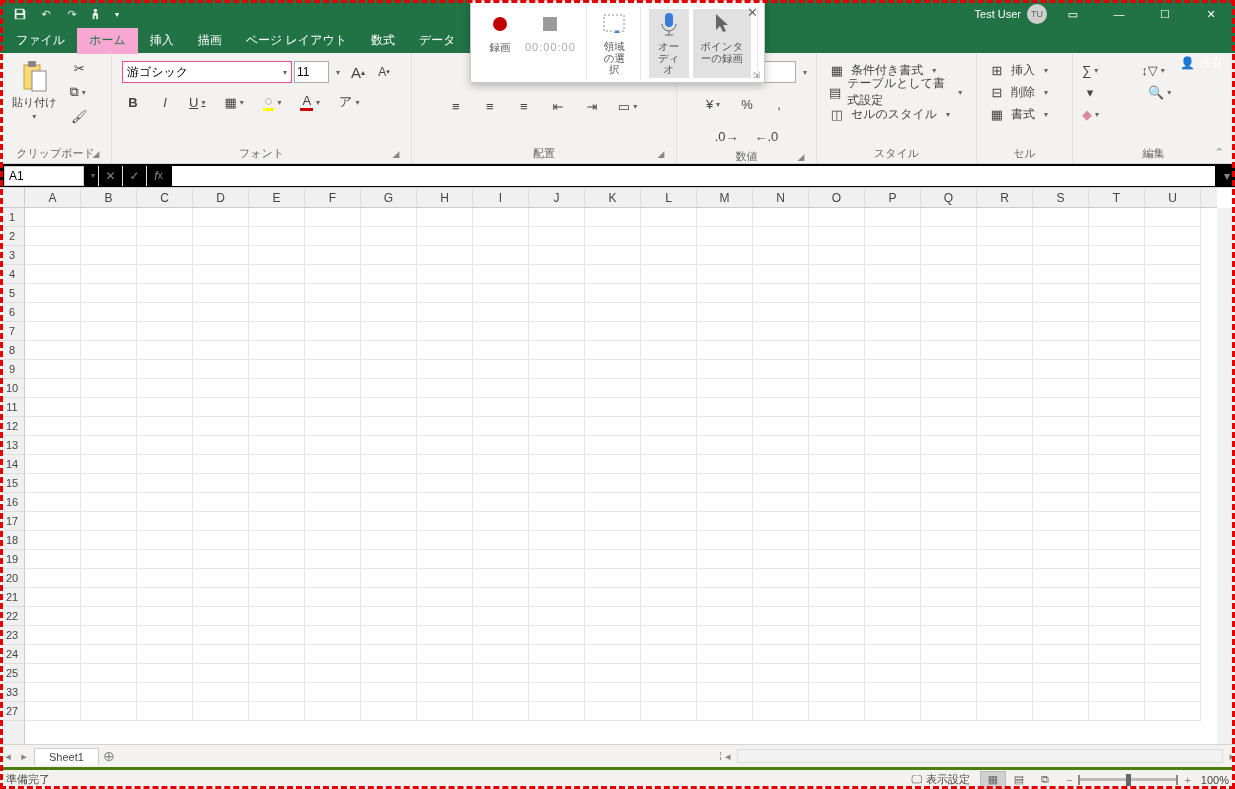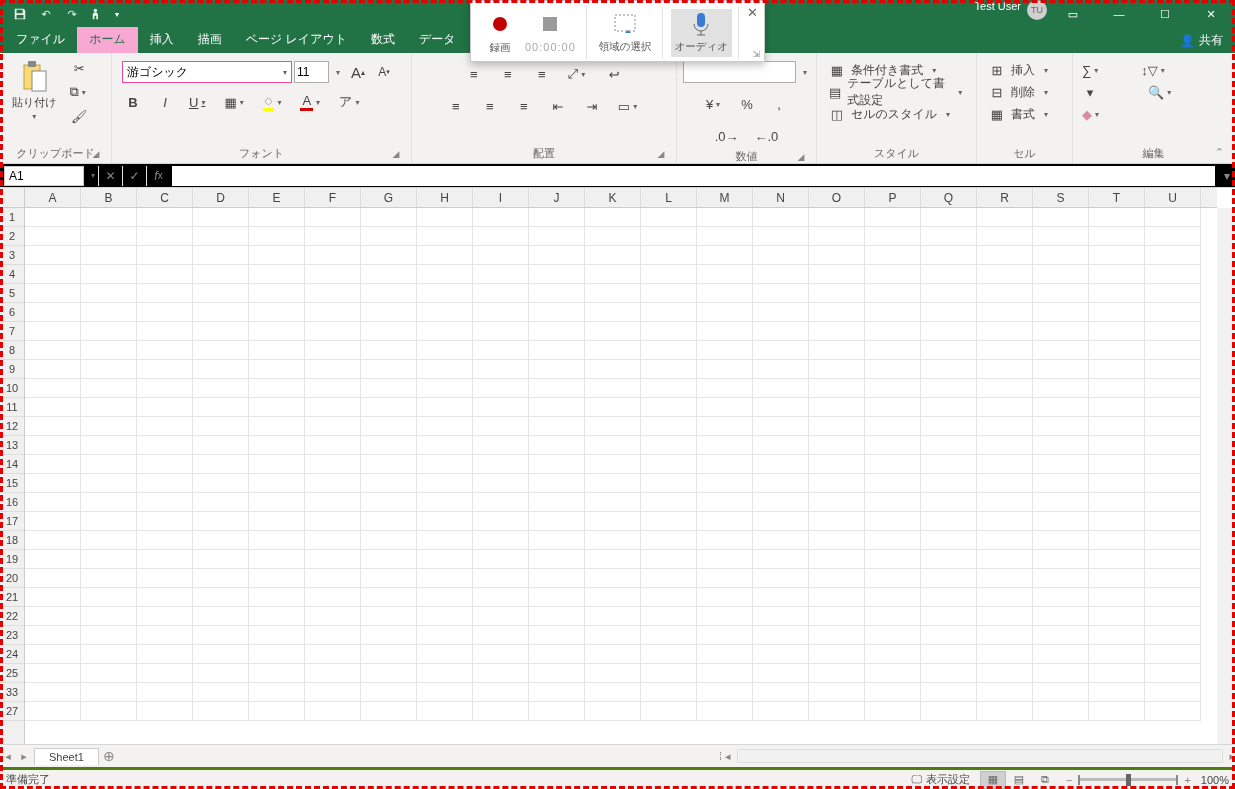--- a/index.html
+++ b/index.html
@@ -5,26 +5,26 @@
 * { margin: 0; padding: 0; box-sizing: border-box; font-family: "Yu Gothic UI", "Meiryo", sans-serif; }
 body { width: 1235px; height: 789px; overflow: hidden; background: #fff; position: relative; font-size: 12px; color: #444; }
 
 
 .red-border { position: absolute; top: 0; left: 0; right: 0; bottom: 0; border: 3px dashed #e20000; pointer-events: none; z-index: 1000; }
 
 
 .titlebar { height: 28px; background: #217346; display: flex; align-items: center; color: #fff; font-size: 11px; }
 .qat { display: flex; align-items: center; gap: 2px; padding-left: 8px; }
 .qat .qbtn { width: 24px; height: 22px; display: flex; align-items: center; justify-content: center; color: #fff; opacity: .9; }
-.title-right { margin-left: auto; display: flex; align-items: flex-start; gap: 6px; padding-right: 4px; }
+.title-right { margin-left: auto; display: flex; align-items: center; gap: 6px; padding-right: 4px; }
 .avatar { width: 20px; height: 20px; border-radius: 50%; background: #d0d0d0; color:#666; display:flex;align-items:center;justify-content:center;font-size:9px;}
 .winbtn { width: 40px; height: 28px; display:flex;align-items:center;justify-content:center;color:#fff; }
 
 
-.tabbar { height: 25px; background: #217346; display: flex; align-items: flex-end; color: #fff; padding-left: 4px; }
+.tabbar { height: 25px; background: #217346; display: flex; color: #fff; padding-left: 4px; flex-direction: column; }
 .tab { padding: 4px 12px 5px; font-size: 12px; color:#fff; cursor: default; }
 .tab.active { background: #f9a8d4; color: #217346; }
 .tabbar .spacer { flex:1; }
 .share { margin-left: auto; padding: 0 12px; color:#fff; display:flex;align-items:center;gap:4px;font-size:12px;height:25px;}
 
 
 .ribbon { height: 111px; background: #f3f2f1; border-bottom:1px solid #d5d5d5; display:flex; }
 .group { border-right: 1px solid #e1e1e1; display:flex; flex-direction:column; padding: 4px 6px 0 6px; position:relative; }
 .group-label { text-align:center; font-size:11px; color:#666; padding: 2px 0 2px; margin-top:auto; position:relative;}
 .group-label .launcher { position:absolute; right:2px; bottom:2px; width:14px;height:14px; color:#888; font-size:9px; display:flex;align-items:center;justify-content:center;}
@@ -1044,18 +1044,26 @@
   <div class="rbgroup">
     <div class="rec-item sel">
       <div class="ric">
           <svg width="18" height="24">
             <rect x="5" y="1" width="8" height="14" rx="4" fill="#3a7bd5"></rect>
             <path d="M2 12a7 7 0 0014 0M9 19v4M5 23h8" stroke="#666" fill="none"></path>
           </svg>
         </div>
       <span style="text-align:center;line-height:1.1">オーディオ</span>
     </div>
+    <div class="rec-item sel">
+      <div class="ric">
+          <svg width="20" height="24">
+            <path d="M4 2l0 16 4-4 3 6 3-1-3-6 5 0z" fill="#666"></path>
+          </svg>
+        </div>
+      <span style="text-align:center;line-height:1.1">ポインターの録画</span>
+    </div>
   </div>
   <div class="rec-close">✕</div>
   <div class="rec-expand">⇲</div>
 </div>
 
 <div class="red-border"></div>
 
 </body></html>

